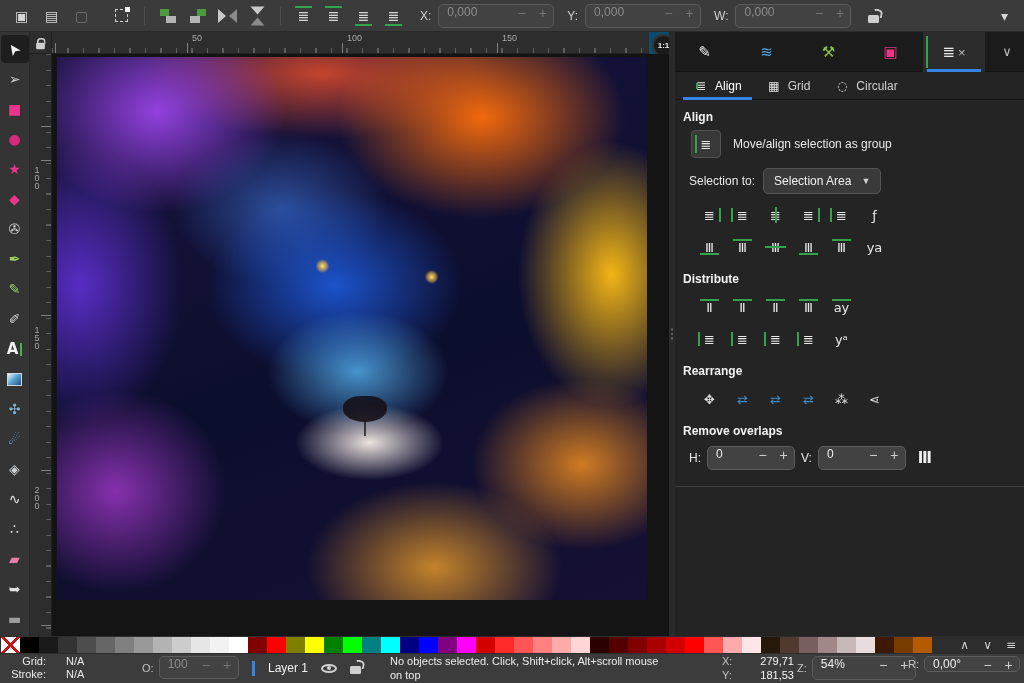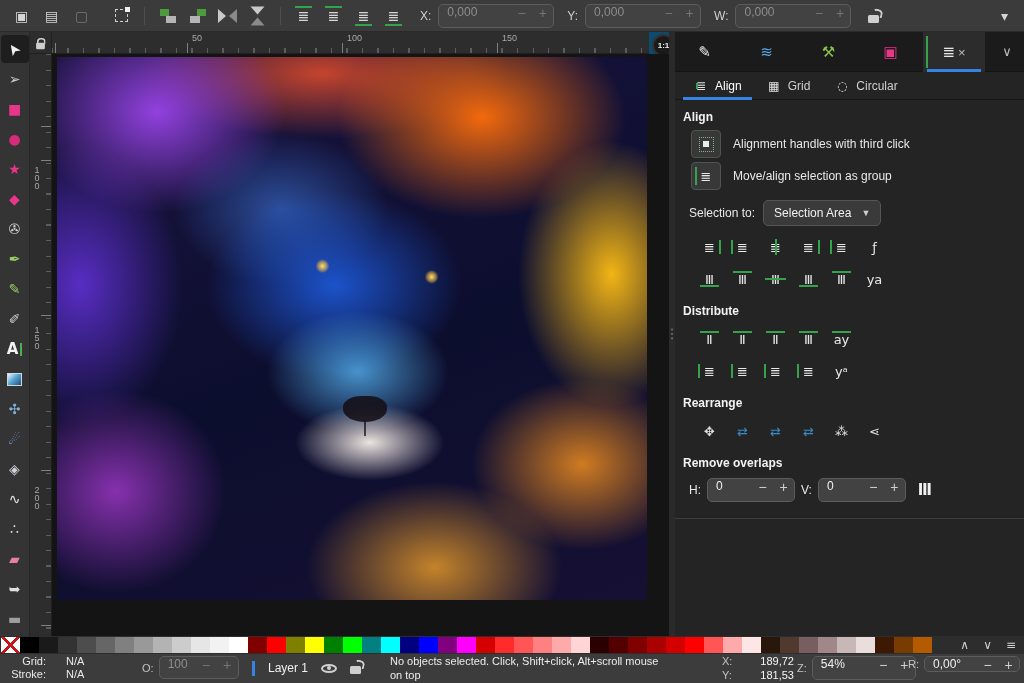--- a/index.html
+++ b/index.html
@@ -434,26 +434,20 @@
       </button>
       <button class="ptab" data-name="tab-circular">
         <span class="pt-ic" data-name="circular-icon">◌</span>
         <span>Circular</span>
       </button>
     </div>
 
     <div class="panel-body" data-name="align-panel-body">
       <div class="sec-h" data-name="align-section-header">Align</div>
 
-      <div class="toggle-row" data-name="alignment-handles-row">
-        <button class="toggle-btn" data-name="alignment-handles-toggle">
-          <span class="handles-ic" data-name="alignment-handles-icon"></span>
-        </button>
-        <span data-name="alignment-handles-label">Alignment handles with third click</span>
-      </div>
 
       <div class="toggle-row" data-name="move-as-group-row">
         <button class="toggle-btn acc-left" data-name="move-as-group-toggle">
           <span data-name="move-as-group-icon">≣</span>
         </button>
         <span data-name="move-as-group-label">Move/align selection as group</span>
       </div>
 
       <div class="rel-row" data-name="relative-to-row">
         <span data-name="relative-to-label">Selection to:</span>
@@ -668,21 +662,21 @@
       <button class="layer-name" style="background:none;border:none;" data-name="layer-selector">Layer 1</button>
       <button style="background:none;border:none;" data-name="layer-visibility-toggle"><span class="eyeicon" data-name="eye-icon"></span></button>
       <button style="background:none;border:none;" data-name="layer-lock-toggle"><span class="lockicon open" data-name="unlock-icon"></span></button>
     </div>
     <div class="msg" data-name="status-message">
       <div>No objects selected. Click, Shift+click, Alt+scroll mouse on top</div>
       <div>of objects, or drag around objects to select.</div>
     </div>
     <div class="xy-block" data-name="cursor-coordinates">
       <span class="lbl">X:</span>
-      <span class="val" data-name="cursor-x-value">189,72</span>
+      <span class="val" data-name="cursor-x-value">279,71</span>
       <span class="lbl">Y:</span>
       <span class="val" data-name="cursor-y-value">181,53</span>
     </div>
     <div class="z-block" data-name="zoom-widget">
       <span class="sb-lbl" data-name="zoom-label">Z:</span>
       <span class="spin z-spin" data-name="zoom-field">
         <span class="spin-val" data-name="zoom-input">54%</span>
         <button class="spin-btn" data-name="zoom-decrement">−</button>
         <button class="spin-btn" data-name="zoom-increment">+</button>
       </span>

